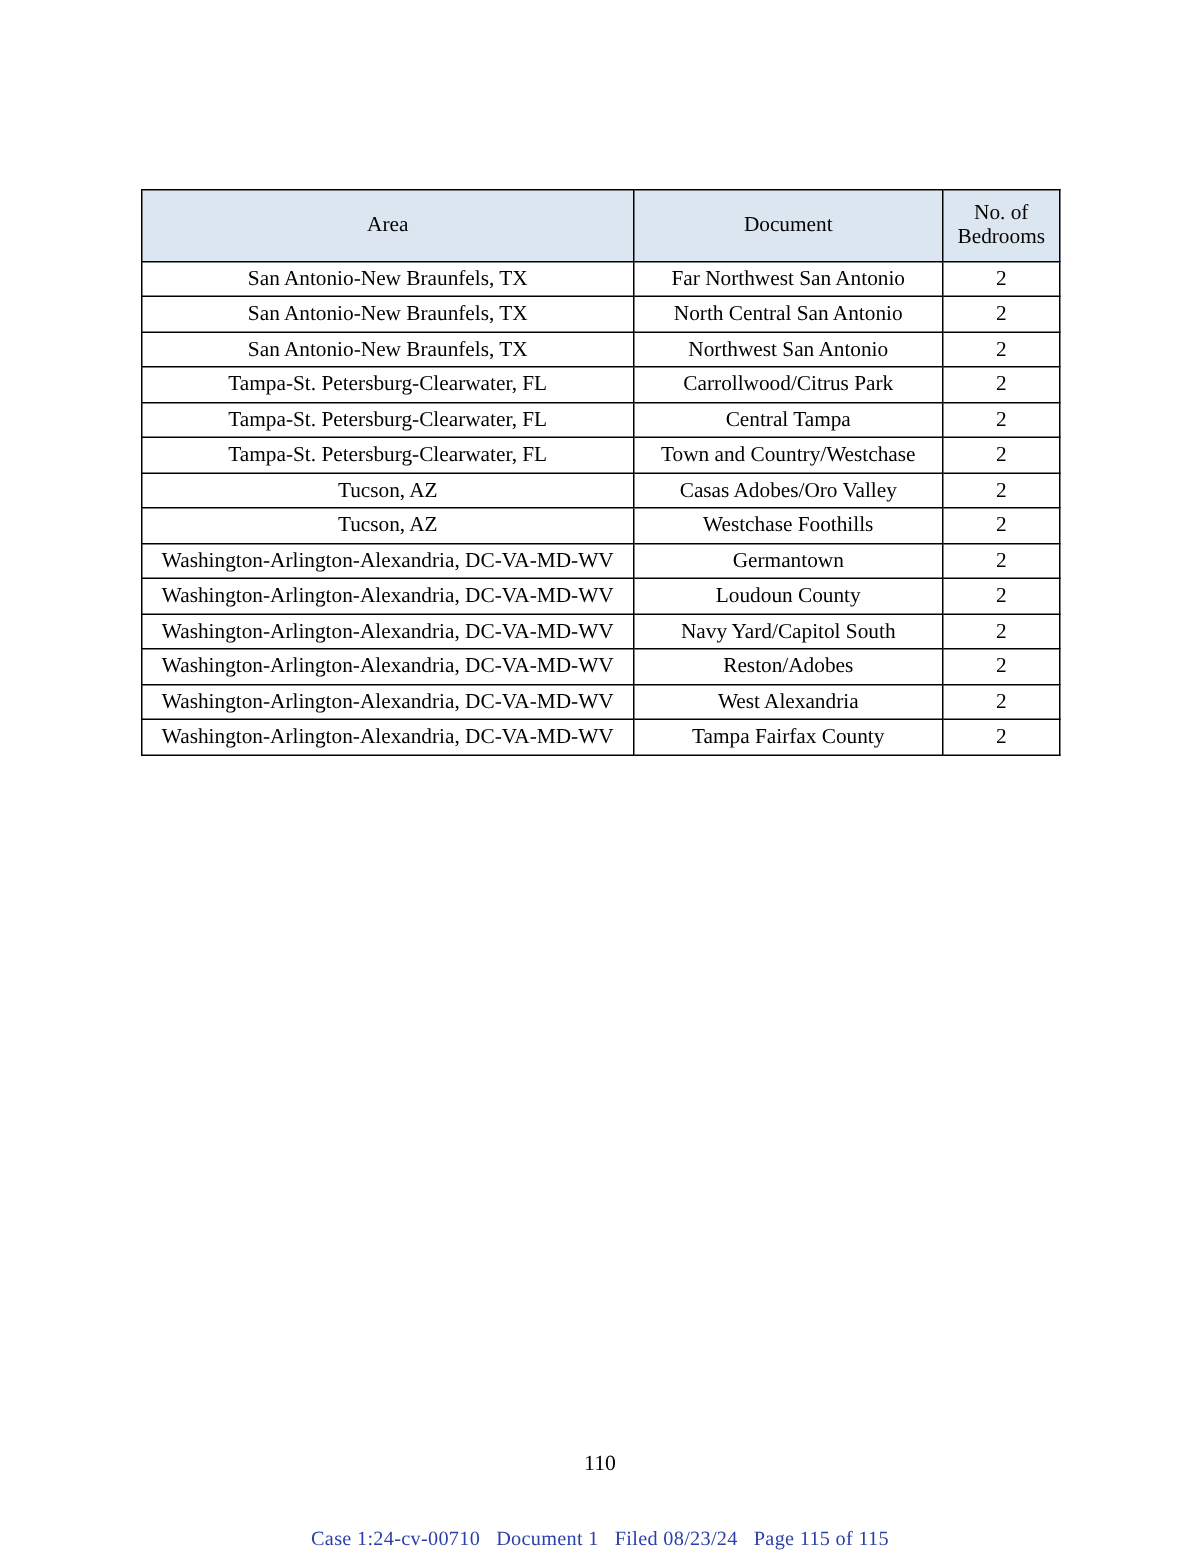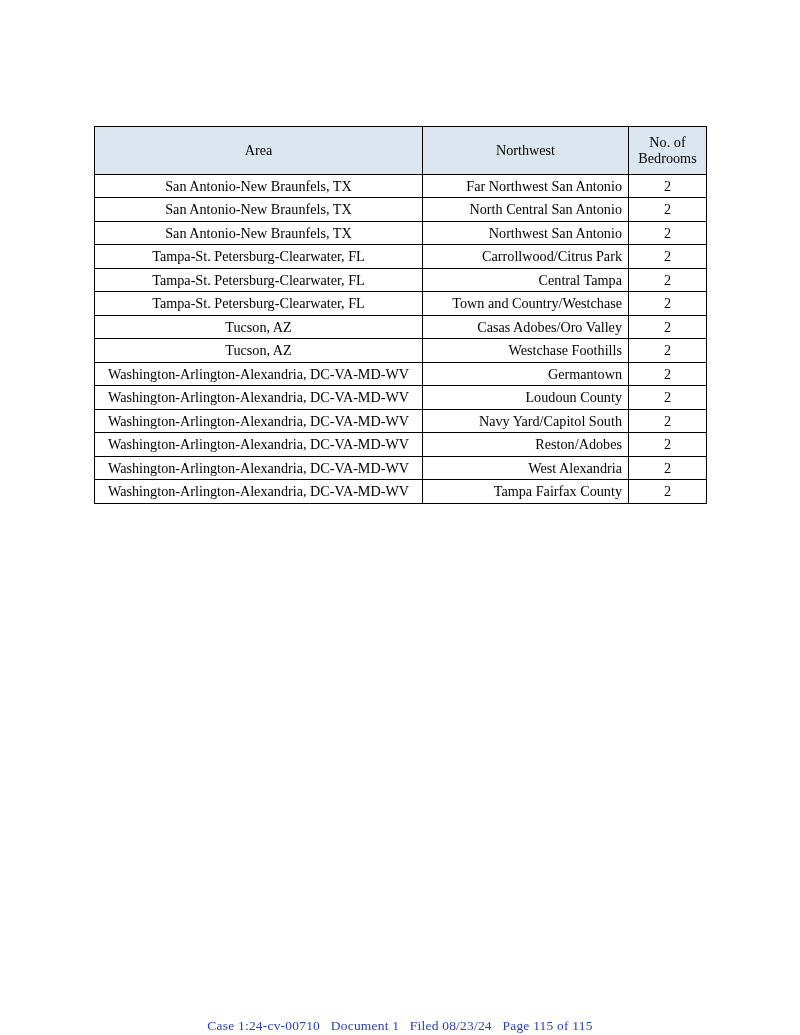--- a/index.html
+++ b/index.html
@@ -47,21 +47,21 @@
     padding-top: 7px;
     padding-bottom: 7px;
   }
   col.col-area { width: 328px; }
   col.col-submarket { width: 206px; }
   col.col-bedrooms { width: 78px; }
   td.area-cell {
     text-align: center;
   }
   td.submarket-cell {
-    text-align: right;
+    text-align: center;
   }
   td.bedrooms-cell {
     text-align: center;
   }
   .page-number {
     position: absolute;
     top: 968px;
     left: 0;
     width: 800px;
     text-align: center;
@@ -90,21 +90,21 @@
   <div class="table-wrap">
     <table class="data-table">
       <colgroup>
         <col class="col-area">
         <col class="col-submarket">
         <col class="col-bedrooms">
       </colgroup>
       <thead>
         <tr>
           <th>Area</th>
-          <th>Northwest</th>
+          <th>Document</th>
           <th>No. of Bedrooms</th>
         </tr>
       </thead>
       <tbody id="table-body">
           <tr>
             <td class="area-cell">San Antonio-New Braunfels, TX</td>
             <td class="submarket-cell">Far Northwest San Antonio</td>
             <td class="bedrooms-cell">2</td>
           </tr>
           <tr>
@@ -169,16 +169,17 @@
           </tr>
           <tr>
             <td class="area-cell">Washington-Arlington-Alexandria, DC-VA-MD-WV</td>
             <td class="submarket-cell">Tampa Fairfax County</td>
             <td class="bedrooms-cell">2</td>
           </tr>
         </tbody>
     </table>
   </div>
 
+  <div class="page-number">110</div>
 
   <div class="case-footer"><span>Case 1:24-cv-00710   Document 1   Filed 08/23/24   Page 115 of 115</span></div>
 
 </div>
 
 </body></html>

